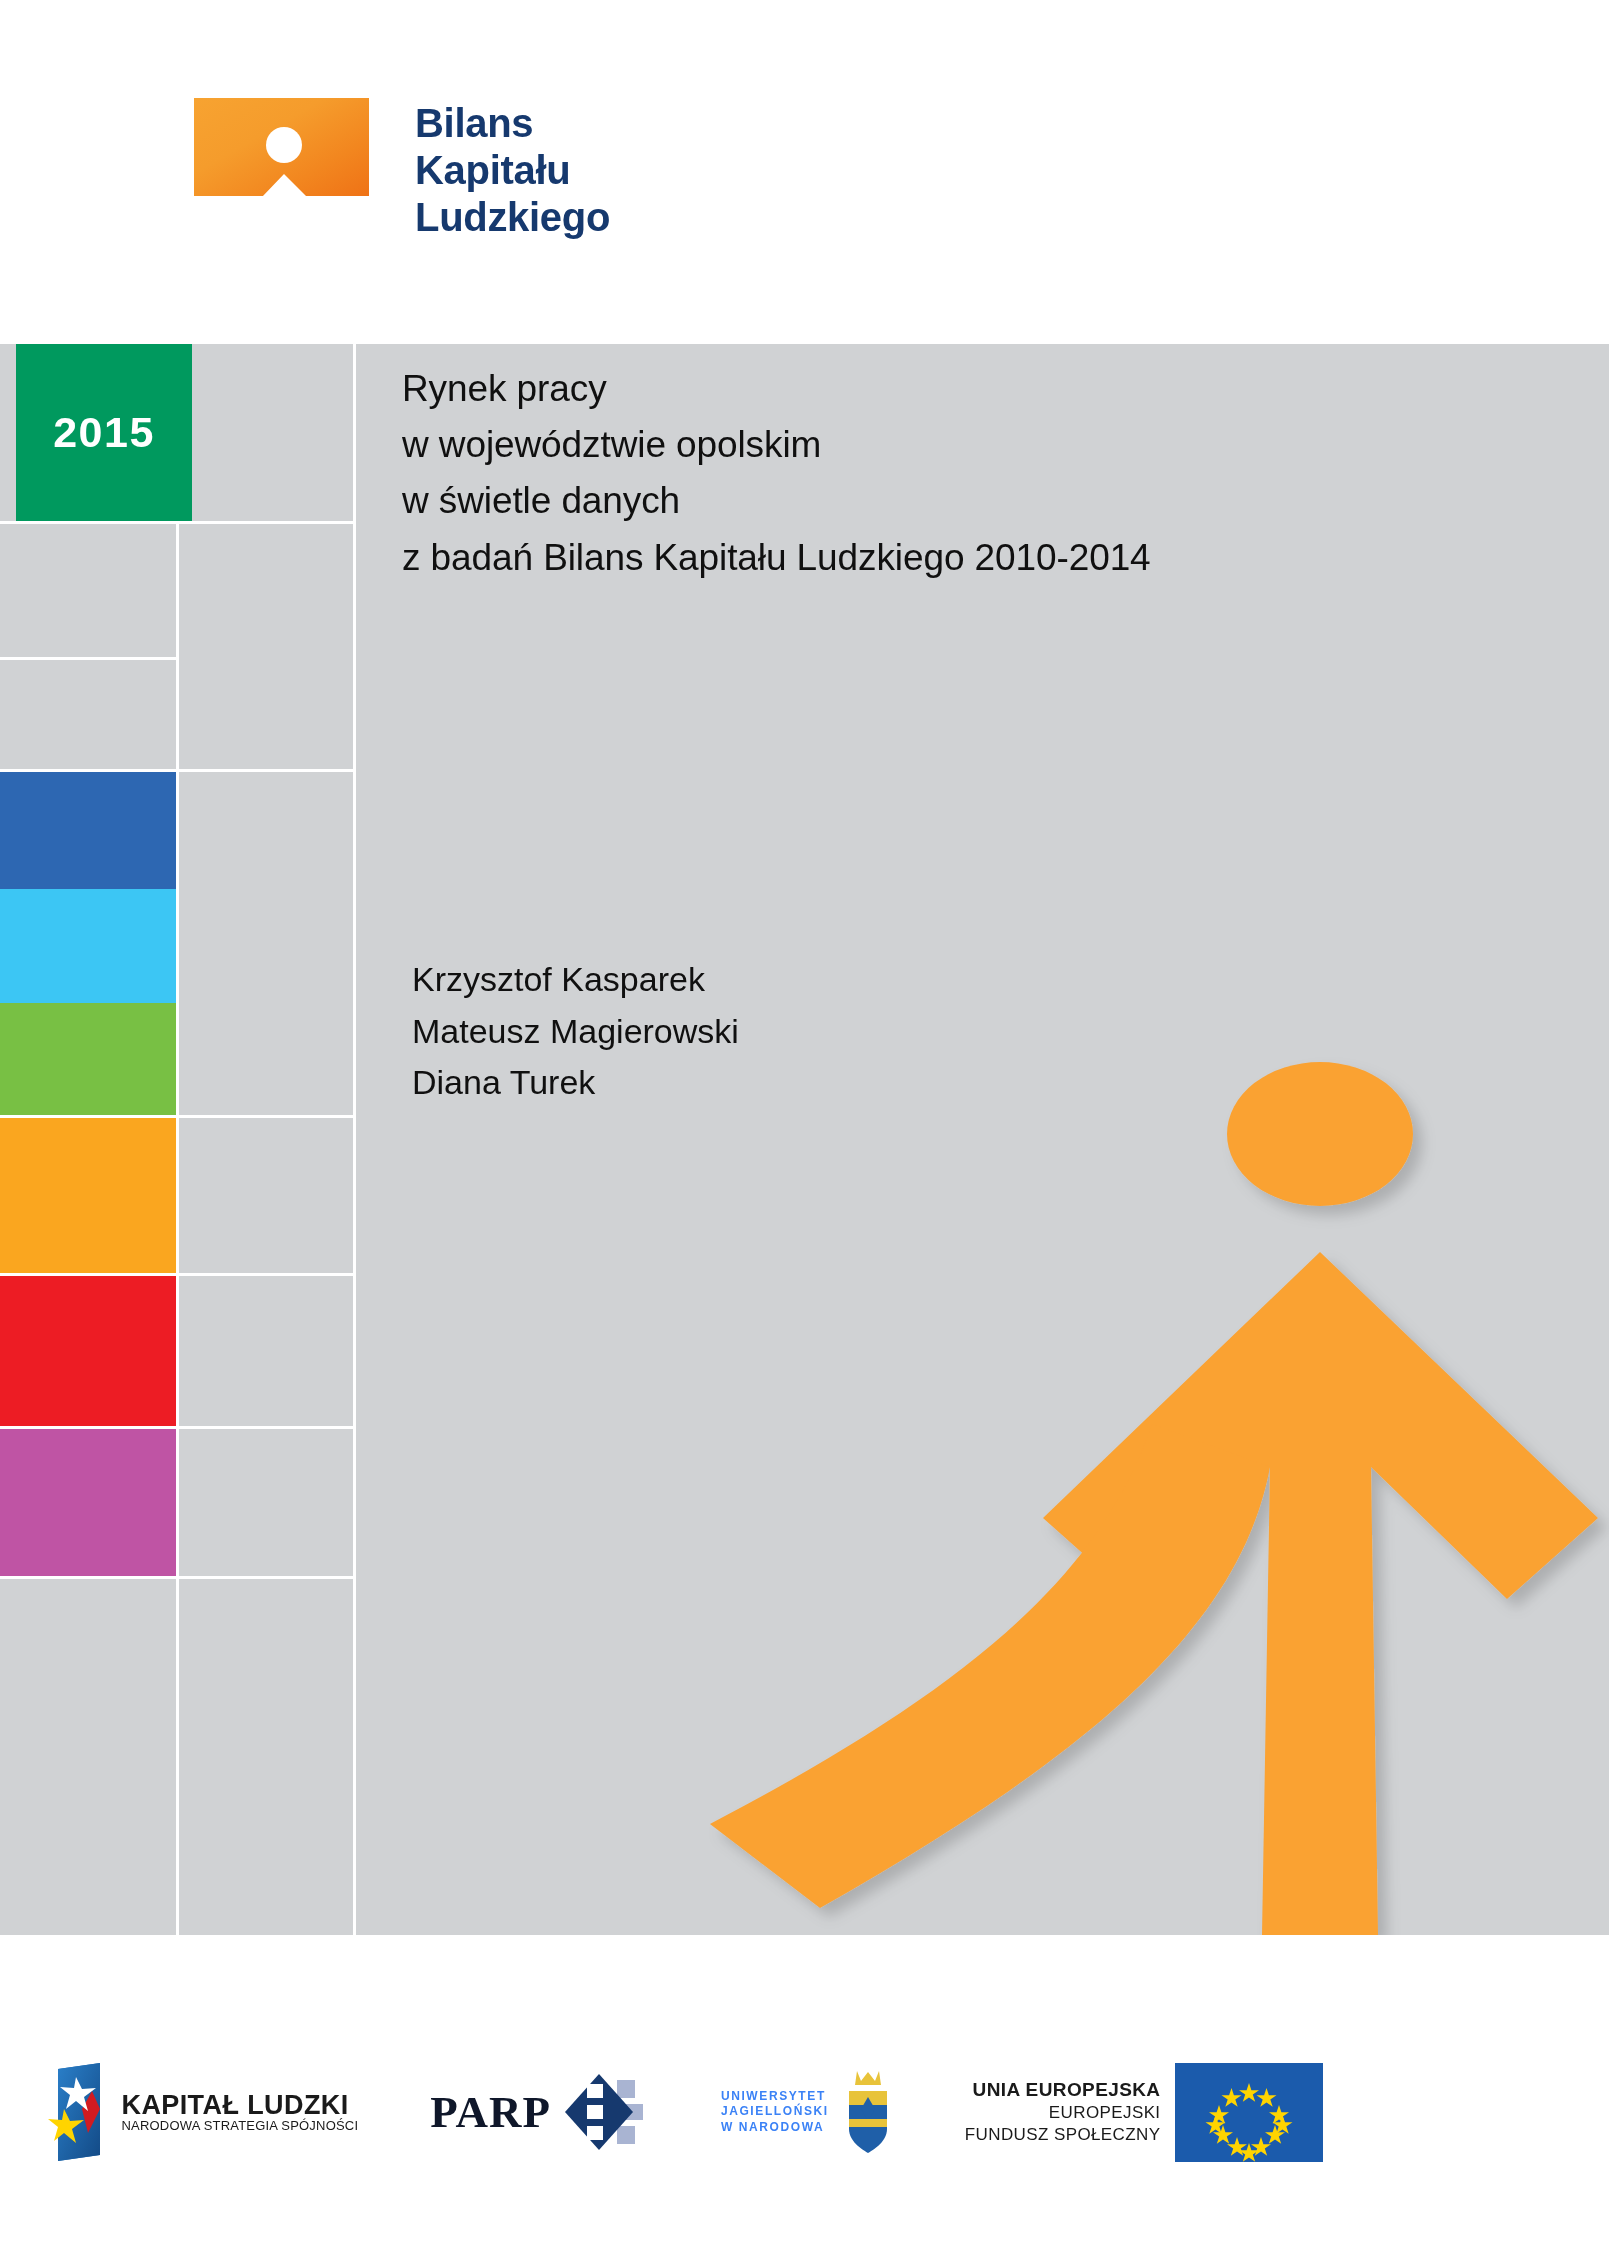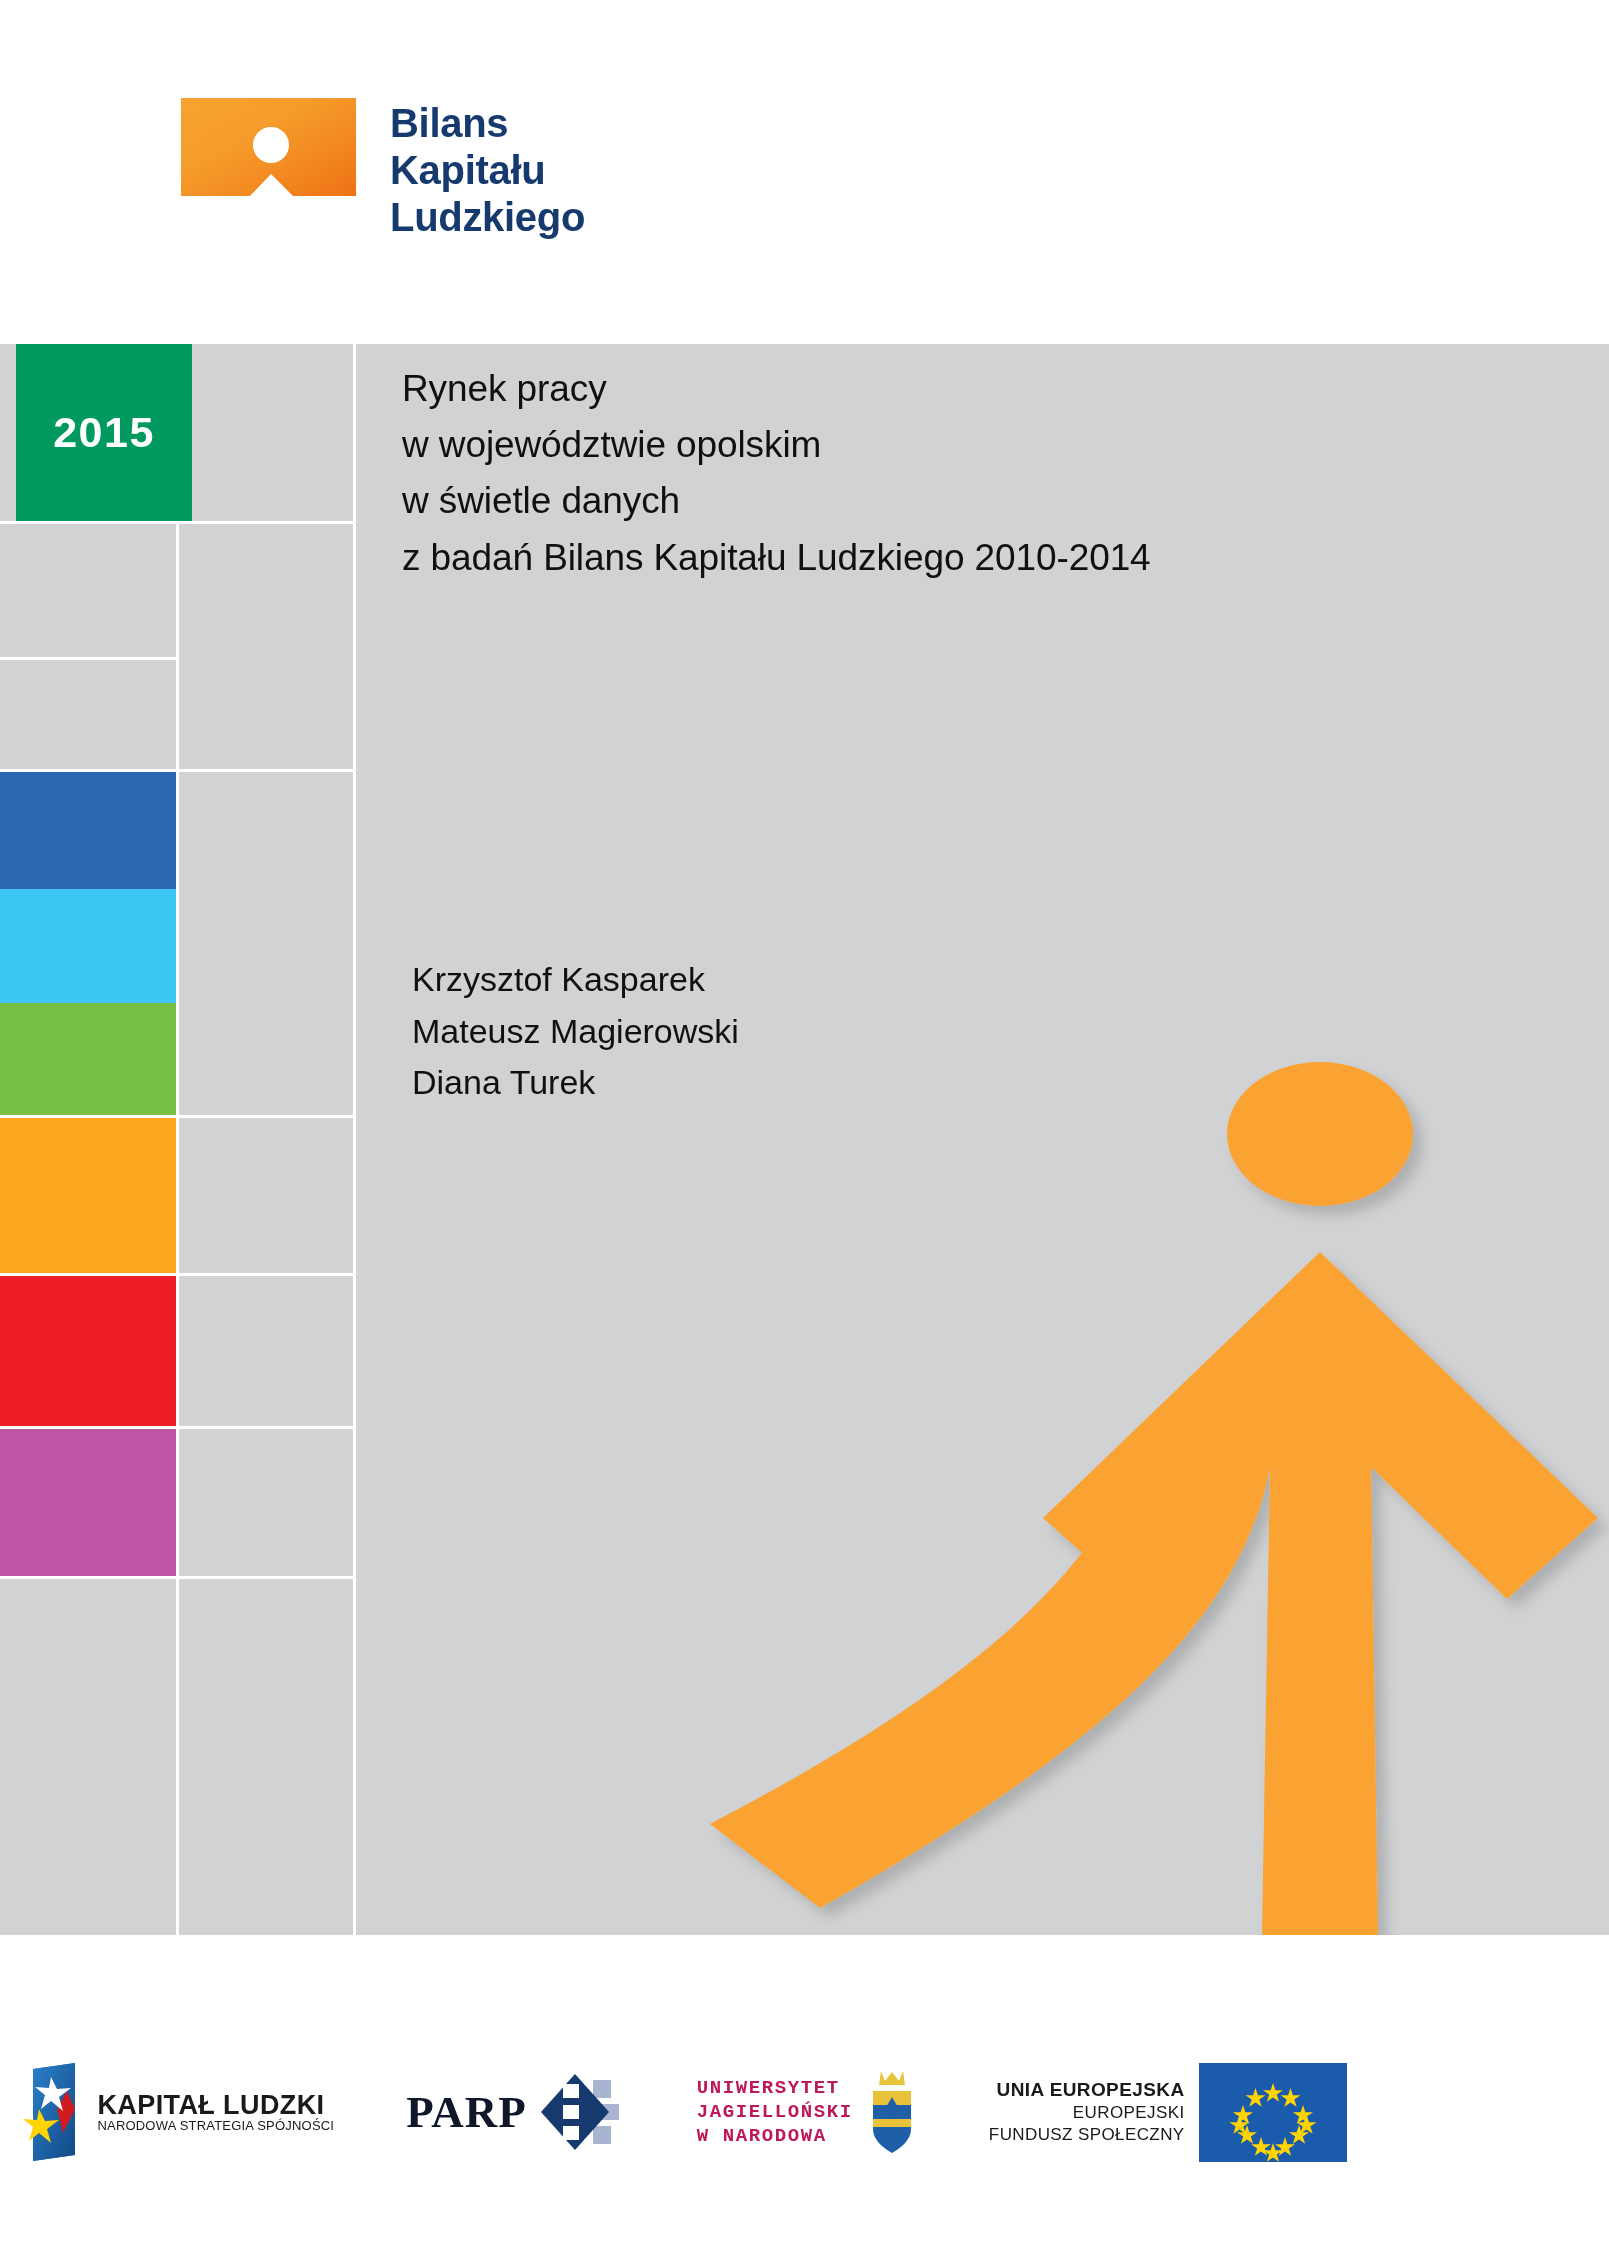--- a/index.html
+++ b/index.html
@@ -5,22 +5,22 @@
   * { margin:0; padding:0; box-sizing:border-box; }
   html,body{ background:#ffffff; }
   body{
     width:1609px; height:2267px; position:relative;
     font-family:"Liberation Sans", sans-serif;
     overflow:hidden;
   }
 
   
   #header-logo{
-    position:absolute; left:181px; top:98px;
-    display:flex; align-items:flex-start; gap:34px;
+    position:absolute; left:194px; top:98px;
+    display:flex; align-items:flex-start; gap:46px;
   }
   #brand-mark{
     width:175px; height:98px; position:relative; overflow:hidden;
     background:linear-gradient(150deg,#f7a331 0%,#f59c2c 38%,#f2861f 72%,#ef7216 100%);
     flex:0 0 auto;
   }
   #brand-mark svg{ display:block; width:175px; height:175px; position:absolute; left:0; top:0; }
   #brand-text{
     display:flex; flex-direction:column; justify-content:flex-start;
     color:#16396e; font-weight:bold; font-size:40px; line-height:1.18;
@@ -82,21 +82,21 @@
   #kl-text{ display:flex; flex-direction:column; line-height:1.05; }
   #kl-title{ font-size:27px; font-weight:bold; color:#1a1a1a; letter-spacing:0.4px; }
   #kl-sub{ font-size:13px; color:#1a1a1a; letter-spacing:0.2px; }
 
   
   #parp-word{ font-family:"Liberation Serif", serif; font-size:45px; font-weight:bold; color:#0f172a; letter-spacing:1px; }
   #parp-mark{ width:84px; height:76px; }
 
   
   #uj-text{ display:flex; flex-direction:column; line-height:1.28; text-align:left; }
-  #uj-text div{ font-family:Liberation Mono, monospace; font-size:19px; font-weight:bold; color:#be185d; letter-spacing:1.6px; }
+  #uj-text div{ font-family:Liberation Sans, sans-serif; font-size:12px; font-weight:bold; color:#3b82f6; letter-spacing:1.6px; }
   #uj-mark{ width:50px; height:86px; }
 
   
   #eu-text{ display:flex; flex-direction:column; align-items:flex-end; line-height:1.3; }
   #eu-l1{ font-size:19px; font-weight:bold; color:#1a1a1a; letter-spacing:0.4px; }
   #eu-l2, #eu-l3{ font-size:17px; color:#1a1a1a; letter-spacing:0.4px; }
   #eu-flag{ width:148px; height:99px; }
 </style>
 </head>
 <body>

